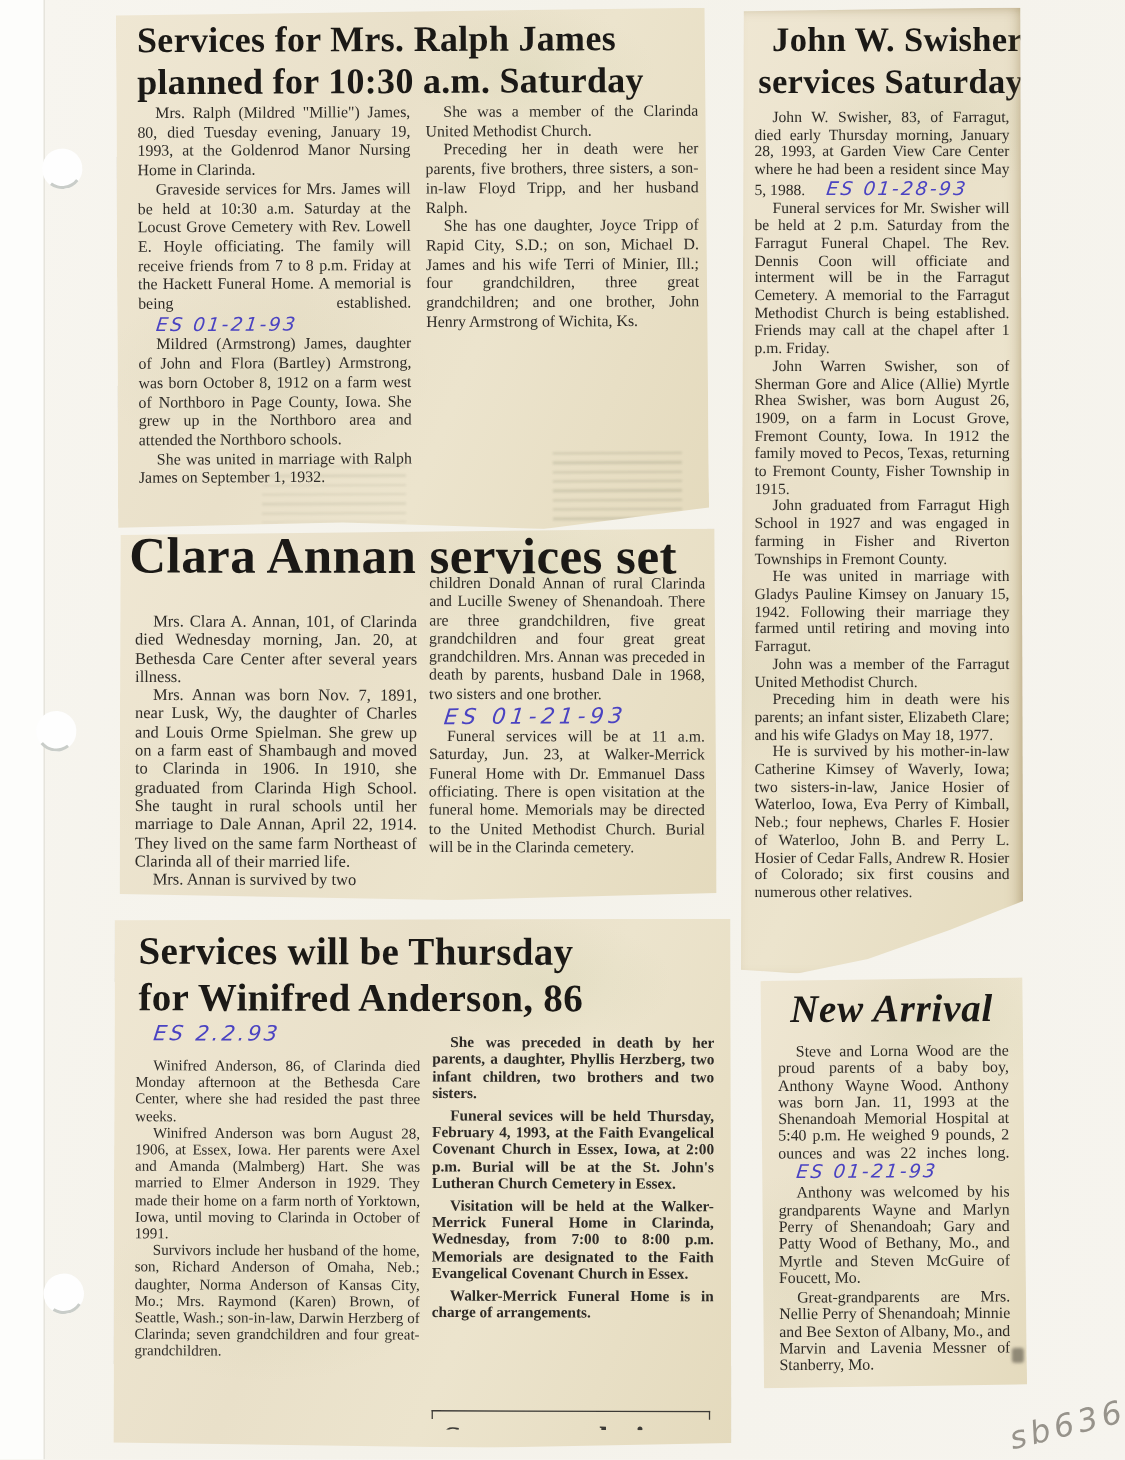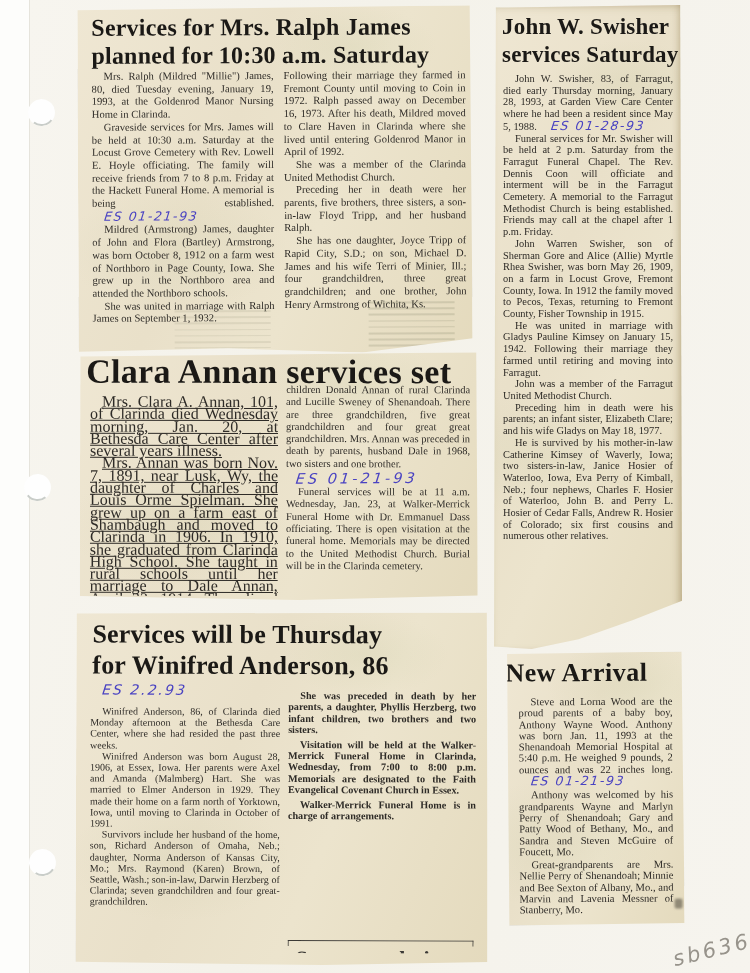--- a/index.html
+++ b/index.html
@@ -43,21 +43,21 @@
   .clip-james .col2{left:206px;top:64px;width:182px;height:278px;}
   .ghost{position:absolute;opacity:.45;filter:blur(.7px);
     background:repeating-linear-gradient(180deg, rgba(95,100,75,.38) 0 1.6px, transparent 1.6px 6.2px);}
   .ghost-a{left:290px;top:296px;width:86px;height:46px;}
   .ghost-b{left:96px;top:304px;width:96px;height:38px;opacity:.28;}
 
   
   .clip-annan{left:80px;top:352px;width:398px;height:248px;transform:rotate(.1deg);
     clip-path:polygon(0 2%,99.5% 0,100% 98%,55% 100%,0 98.5%);}
   .clip-annan .hl{font-size:34px;line-height:34px;padding:3px 0 0 6px;display:block;letter-spacing:.3px;}
-  .clip-annan .col1{left:10px;top:44px;width:188px;height:200px;font-size:16px;line-height:12.3px;text-decoration:underline;}
+  .clip-annan .col1{left:10px;top:57px;width:188px;height:200px;font-size:11px;line-height:12.3px;}
   .clip-annan .col2{left:206px;top:32px;width:184px;height:200px;font-size:10.5px;line-height:12.3px;}
   .clip-annan .hw{font-size:14.5px;letter-spacing:3px;margin:2px 0 2px 10px;}
 
   
   .clip-anderson{left:76px;top:612px;width:412px;height:353px;transform:rotate(.15deg);
     clip-path:polygon(0 .6%,99.6% 0,100% 99%,60% 100%,0 99.2%);}
   .clip-anderson .hl-line{font-size:26px;line-height:31px;padding-left:16px;}
   .clip-anderson .hl{padding-top:7px;display:block;}
   .clip-anderson .ann{position:absolute;left:26px;top:72px;font-size:14px;letter-spacing:2px;}
   .clip-anderson .col1{left:14px;top:94px;width:190px;height:258px;font-size:10px;line-height:11.2px;}
@@ -67,27 +67,27 @@
   .cutoff-rule{border-top:1.6px solid #3c3a36;height:5px;border-left:1.6px solid #3c3a36;border-right:1.6px solid #3c3a36;}
   .cutoff-letters{font-weight:bold;font-size:22px;line-height:30px;letter-spacing:18px;color:#3c3a36;margin-top:-2px;height:9px;overflow:hidden;padding-left:8px;}
 
   
   .clip-swisher{left:494px;top:5px;width:188px;height:644px;
     clip-path:polygon(1% .4%,99% 0,100% 92.5%,74% 95.5%,45% 98.5%,20% 100%,0 99.6%);
     box-shadow:0 1px 2px rgba(100,90,60,.28), 1.5px 2.5px 5px rgba(100,90,60,.18);}
   .clip-swisher::after{content:"";position:absolute;inset:0;pointer-events:none;
     box-shadow:inset -7px 0 9px -5px rgba(140,118,70,.5), inset 0 5px 8px -4px rgba(140,118,70,.35);}
   .clip-swisher .hl-line{font-size:23px;line-height:28px;padding-left:8px;}
-  .clip-swisher .hl{padding-top:8px;display:block;}
+  .clip-swisher .hl{padding-top:8px;display:block;text-align:right;}
   .clip-swisher .col1{left:9px;top:68px;width:170px;height:570px;font-size:10.4px;line-height:11.7px;}
 
   
   .clip-newarrival{left:506px;top:652px;width:178px;height:273px;transform:rotate(-.3deg);
     clip-path:polygon(1% .6%,99% 0,100% 99.4%,1.5% 100%);}
-  .clip-newarrival .hl{font-size:26px;line-height:30px;display:block;padding-top:6px;letter-spacing:.5px;}
+  .clip-newarrival .hl{font-size:26px;line-height:30px;font-style:italic;text-align:center;display:block;padding-top:6px;letter-spacing:.5px;}
   .clip-newarrival .col1{left:13px;top:44px;width:154px;height:224px;font-size:10.6px;line-height:11.3px;}
   .clip-newarrival .col1 p{margin-bottom:2px;}
   .smudge{position:absolute;right:2px;bottom:16px;width:8px;height:10px;background:rgba(60,55,45,.5);border-radius:2px;filter:blur(1px);}
 
   
   .pencil{
     position:absolute;left:672px;top:936px;
     font-family:"DejaVu Sans",sans-serif;font-style:italic;font-size:21px;
     color:#97938b;transform:rotate(-14deg);letter-spacing:3px;font-weight:300;
   }
@@ -107,85 +107,86 @@
       <div class="hl-line">Services for Mrs. Ralph James</div>
       <div class="hl-line">planned for 10:30 a.m. Saturday</div>
     </div>
     <div class="col col1">
       <p>Mrs. Ralph (Mildred "Millie") James, 80, died Tuesday evening, January 19, 1993, at the Goldenrod Manor Nursing Home in Clarinda.</p>
       <p><span>Graveside services for Mrs. James will be held at 10:30 a.m. Saturday at the Locust Grove Cemetery with Rev. Lowell E. Hoyle officiating. The family will receive friends from 7 to 8 p.m. Friday at the Hackett Funeral Home. A memorial is being established.</span> <span class="hw">ES 01-21-93</span></p>
       <p>Mildred (Armstrong) James, daughter of John and Flora (Bartley) Armstrong, was born October 8, 1912 on a farm west of Northboro in Page County, Iowa. She grew up in the Northboro area and attended the Northboro schools.</p>
       <p>She was united in marriage with Ralph James on September 1, 1932.</p>
     </div>
     <div class="col col2">
-      <p class="cont">Following their marriage they farmed in Fremont County until moving to Coin in 1972. Ralph passed away on December 16, 1973. After his death, Mildred moved to Clare Haven in Clarinda where she lived until entering Goldenrod Manor in April of 1992.</p>
       <p>She was a member of the Clarinda United Methodist Church.</p>
       <p>Preceding her in death were her parents, five brothers, three sisters, a son-in-law Floyd Tripp, and her husband Ralph.</p>
       <p>She has one daughter, Joyce Tripp of Rapid City, S.D.; on son, Michael D. James and his wife Terri of Minier, Ill.; four grandchildren, three great grandchildren; and one brother, John Henry Armstrong of Wichita, Ks.</p>
     </div>
     <div class="ghost ghost-a"></div>
     <div class="ghost ghost-b"></div>
   </article>
 
   <article class="clip clip-annan">
     <div class="hl">Clara Annan services set</div>
     <div class="col col1">
       <p>Mrs. Clara A. Annan, 101, of Clarinda died Wednesday morning, Jan. 20, at Bethesda Care Center after several years illness.</p>
       <p>Mrs. Annan was born Nov. 7, 1891, near Lusk, Wy, the daughter of Charles and Louis Orme Spielman. She grew up on a farm east of Shambaugh and moved to Clarinda in 1906. In 1910, she graduated from Clarinda High School. She taught in rural schools until her marriage to Dale Annan, April 22, 1914. They lived on the same farm Northeast of Clarinda all of their married life.</p>
       <p>Mrs. Annan is survived by two</p>
     </div>
     <div class="col col2">
       <p class="cont">children Donald Annan of rural Clarinda and Lucille Sweney of Shenandoah. There are three grandchildren, five great grandchildren and four great great grandchildren. Mrs. Annan was preceded in death by parents, husband Dale in 1968, two sisters and one brother.</p>
       <span class="hw hw-block">ES 01-21-93</span>
-      <p>Funeral services will be at 11 a.m. Wednesday, Jan. 23, at Walker-Merrick Funeral Home with Dr. Emmanuel Dass officiating. There is open visitation at the funeral home. Memorials may be directed to the United Methodist Church. Burial will be in the Clarinda cemetery.</p>
+      <p>Funeral services will be at 11 a.m. Saturday, Jun. 23, at Walker-Merrick Funeral Home with Dr. Emmanuel Dass officiating. There is open visitation at the funeral home. Memorials may be directed to the United Methodist Church. Burial will be in the Clarinda cemetery.</p>
     </div>
   </article>
 
   <article class="clip clip-anderson">
     <div class="hl">
       <div class="hl-line">Services will be Thursday</div>
       <div class="hl-line">for Winifred Anderson, 86</div>
     </div>
     <span class="hw ann">ES 2.2.93</span>
     <div class="col col1">
       <p>Winifred Anderson, 86, of Clarinda died Monday afternoon at the Bethesda Care Center, where she had resided the past three weeks.</p>
       <p>Winifred Anderson was born August 28, 1906, at Essex, Iowa. Her parents were Axel and Amanda (Malmberg) Hart. She was married to Elmer Anderson in 1929. They made their home on a farm north of Yorktown, Iowa, until moving to Clarinda in October of 1991.</p>
       <p>Survivors include her husband of the home, son, Richard Anderson of Omaha, Neb.; daughter, Norma Anderson of Kansas City, Mo.; Mrs. Raymond (Karen) Brown, of Seattle, Wash.; son-in-law, Darwin Herzberg of Clarinda; seven grandchildren and four great-grandchildren.</p>
     </div>
     <div class="col col2">
       <p>She was preceded in death by her parents, a daughter, Phyllis Herzberg, two infant children, two brothers and two sisters.</p>
+      <p>Funeral sevices will be held Thursday, February 4, 1993, at the Faith Evangelical Covenant Church in Essex, Iowa, at 2:00 p.m. Burial will be at the St. John's Lutheran Church Cemetery in Essex.</p>
       <p>Visitation will be held at the Walker-Merrick Funeral Home in Clarinda, Wednesday, from 7:00 to 8:00 p.m. Memorials are designated to the Faith Evangelical Covenant Church in Essex.</p>
       <p>Walker-Merrick Funeral Home is in charge of arrangements.</p>
     </div>
     <div class="cutoff">
       <div class="cutoff-rule"></div>
       <div class="cutoff-letters">S  s  li</div>
     </div>
   </article>
 
   <article class="clip clip-swisher">
     <div class="hl">
       <div class="hl-line">John W. Swisher</div>
       <div class="hl-line">services Saturday</div>
     </div>
     <div class="col col1">
       <p><span>John W. Swisher, 83, of Farragut, died early Thursday morning, January 28, 1993, at Garden View Care Center where he had been a resident since May 5, 1988.</span> <span class="hw">ES 01-28-93</span></p>
       <p>Funeral services for Mr. Swisher will be held at 2 p.m. Saturday from the Farragut Funeral Chapel. The Rev. Dennis Coon will officiate and interment will be in the Farragut Cemetery. A memorial to the Farragut Methodist Church is being established. Friends may call at the chapel after 1 p.m. Friday.</p>
-      <p>John Warren Swisher, son of Sherman Gore and Alice (Allie) Myrtle Rhea Swisher, was born May 26, 1909, on a farm in Locust Grove, Fremont County, Iowa. In 1912 the family moved to Pecos, Texas, returning to Fremont County, Fisher Township in 1915.</p>
+      <p>John Warren Swisher, son of Sherman Gore and Alice (Allie) Myrtle Rhea Swisher, was born August 26, 1909, on a farm in Locust Grove, Fremont County, Iowa. In 1912 the family moved to Pecos, Texas, returning to Fremont County, Fisher Township in 1915.</p>
+      <p>John graduated from Farragut High School in 1927 and was engaged in farming in Fisher and Riverton Townships in Fremont County.</p>
       <p>He was united in marriage with Gladys Pauline Kimsey on January 15, 1942. Following their marriage they farmed until retiring and moving into Farragut.</p>
       <p>John was a member of the Farragut United Methodist Church.</p>
       <p>Preceding him in death were his parents; an infant sister, Elizabeth Clare; and his wife Gladys on May 18, 1977.</p>
       <p>He is survived by his mother-in-law Catherine Kimsey of Waverly, Iowa; two sisters-in-law, Janice Hosier of Waterloo, Iowa, Eva Perry of Kimball, Neb.; four nephews, Charles F. Hosier of Waterloo, John B. and Perry L. Hosier of Cedar Falls, Andrew R. Hosier of Colorado; six first cousins and numerous other relatives.</p>
     </div>
   </article>
 
   <article class="clip clip-newarrival">
     <div class="hl">New Arrival</div>
     <div class="col col1">
       <p><span>Steve and Lorna Wood are the proud parents of a baby boy, Anthony Wayne Wood. Anthony was born Jan. 11, 1993 at the Shenandoah Memorial Hospital at 5:40 p.m. He weighed 9 pounds, 2 ounces and was 22 inches long.</span> <span class="hw">ES 01-21-93</span></p>
-      <p>Anthony was welcomed by his grandparents Wayne and Marlyn Perry of Shenandoah; Gary and Patty Wood of Bethany, Mo., and Sandra and Steven McGuire of Foucett, Mo.</p>
+      <p>Anthony was welcomed by his grandparents Wayne and Marlyn Perry of Shenandoah; Gary and Patty Wood of Bethany, Mo., and Myrtle and Steven McGuire of Foucett, Mo.</p>
       <p>Great-grandparents are Mrs. Nellie Perry of Shenandoah; Minnie and Bee Sexton of Albany, Mo., and Marvin and Lavenia Messner of Stanberry, Mo.</p>
     </div>
     <div class="smudge"></div>
   </article>
 
   <div class="pencil">sb6369</div>
 </div>
 
 </body></html>

